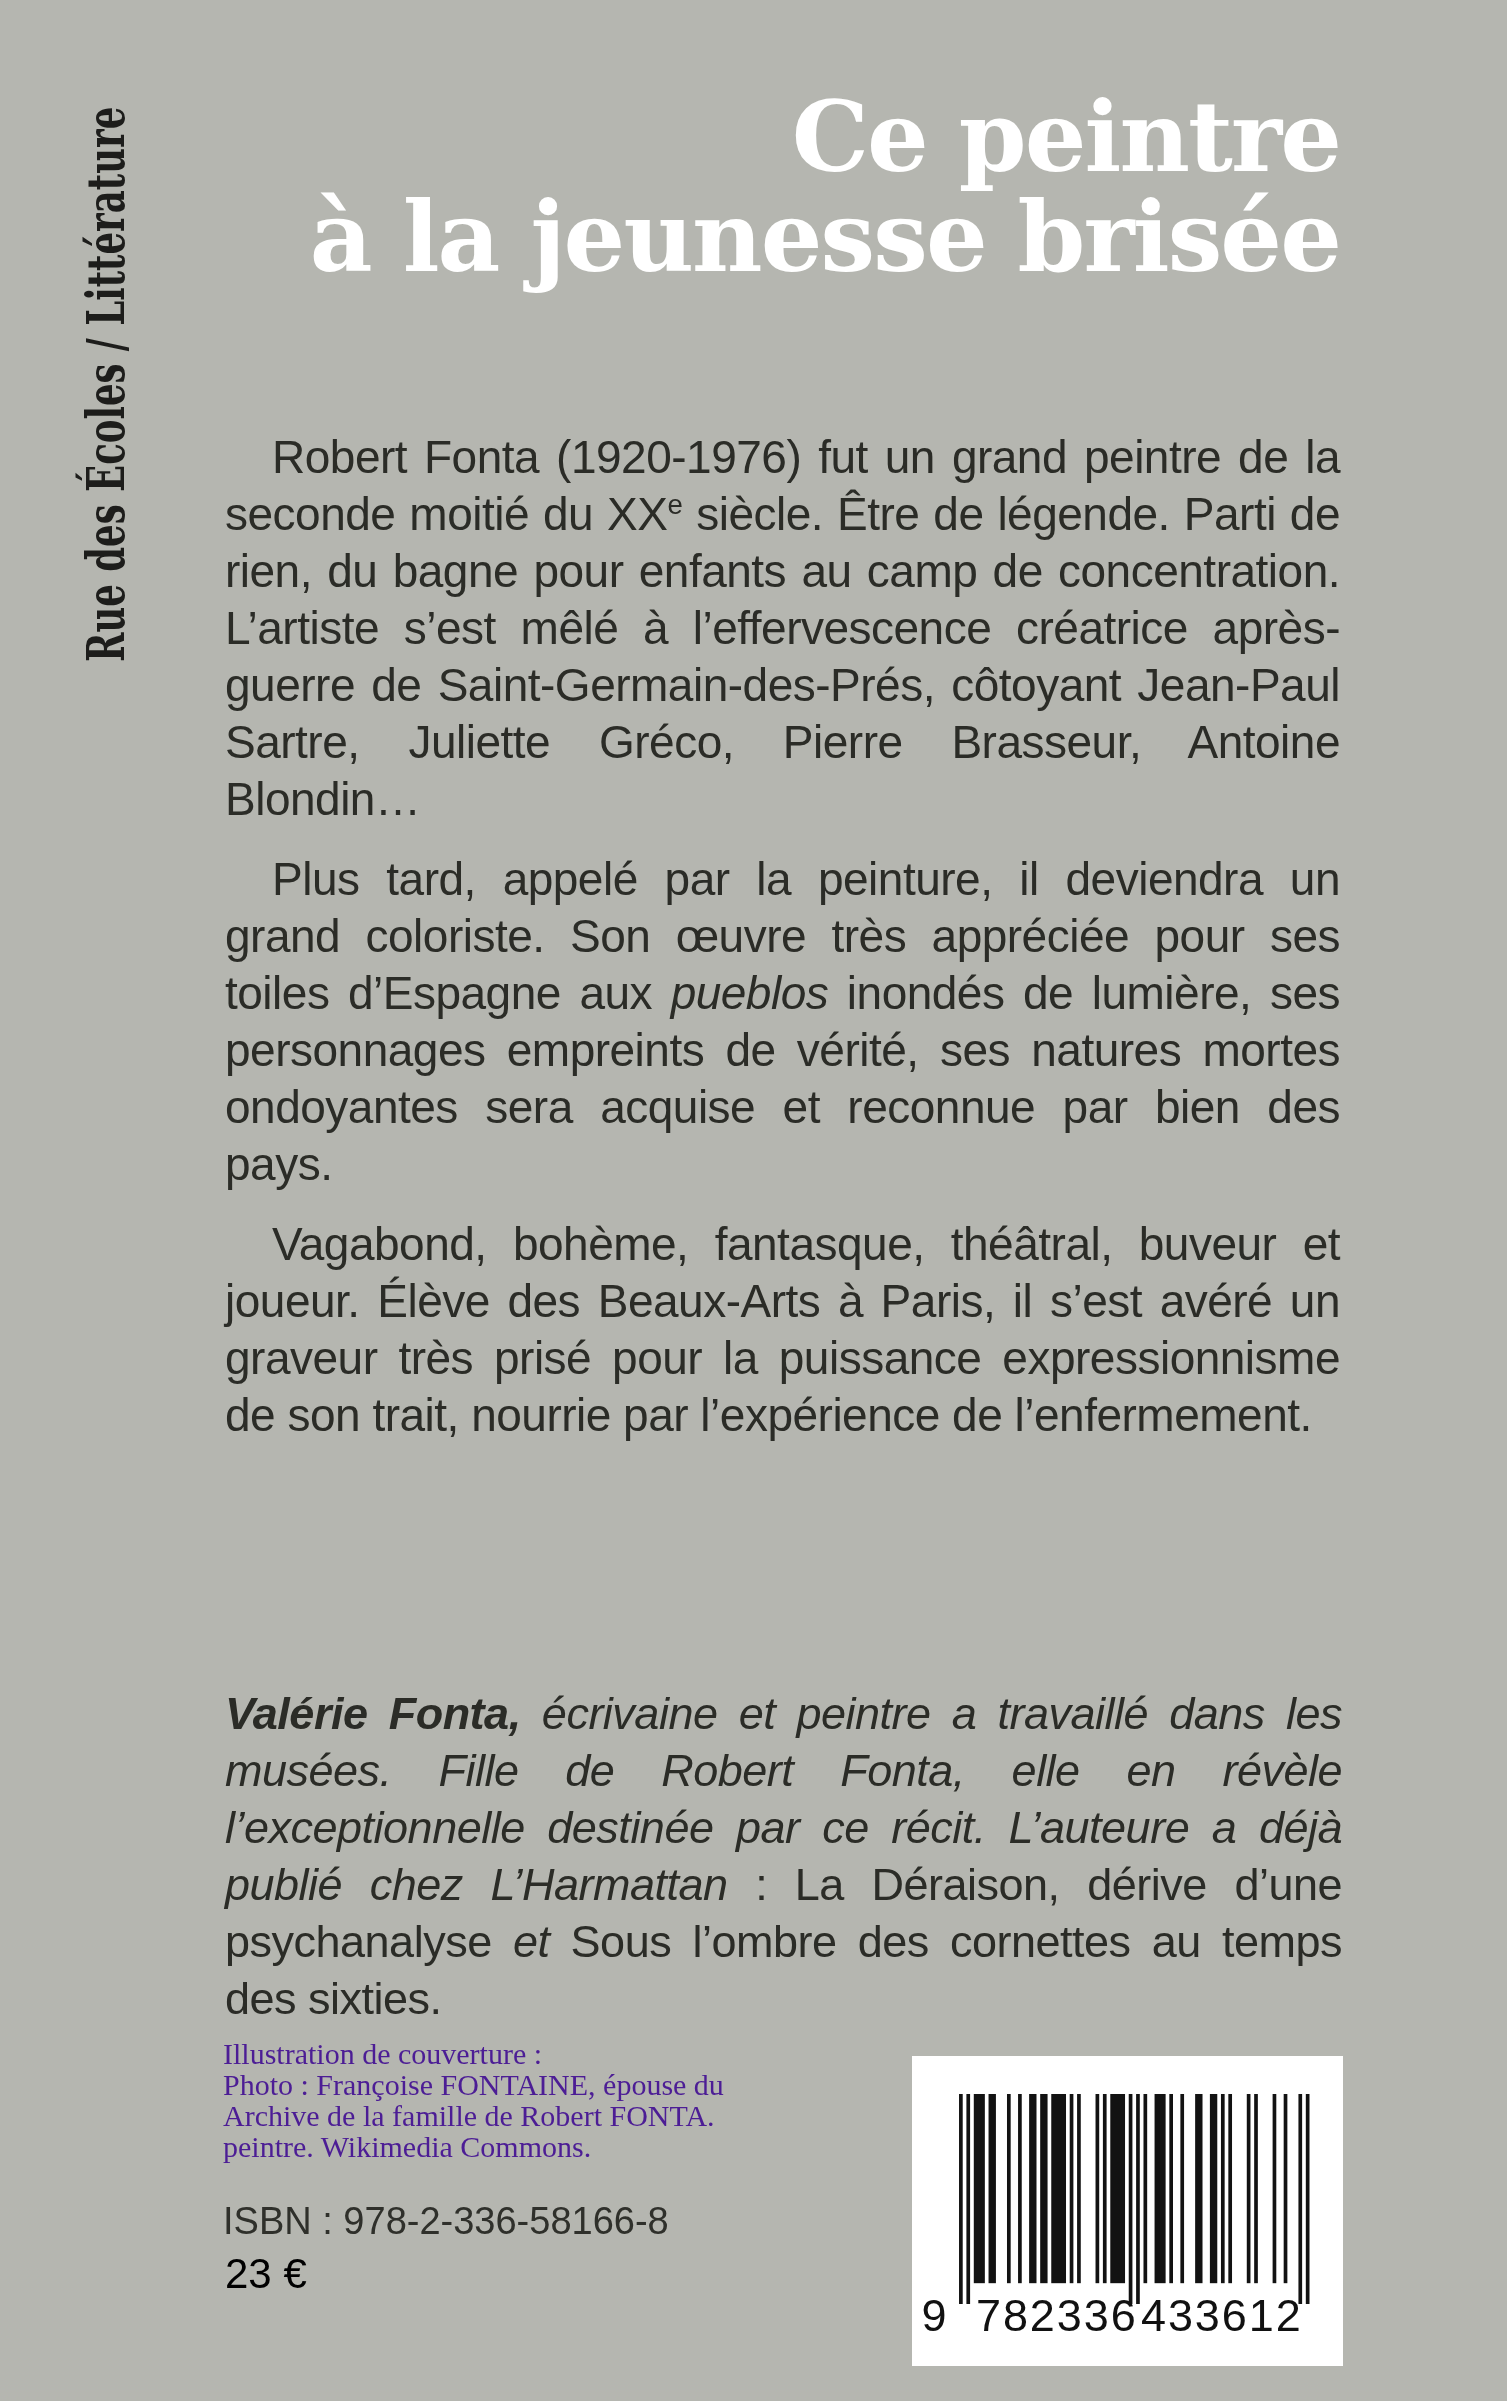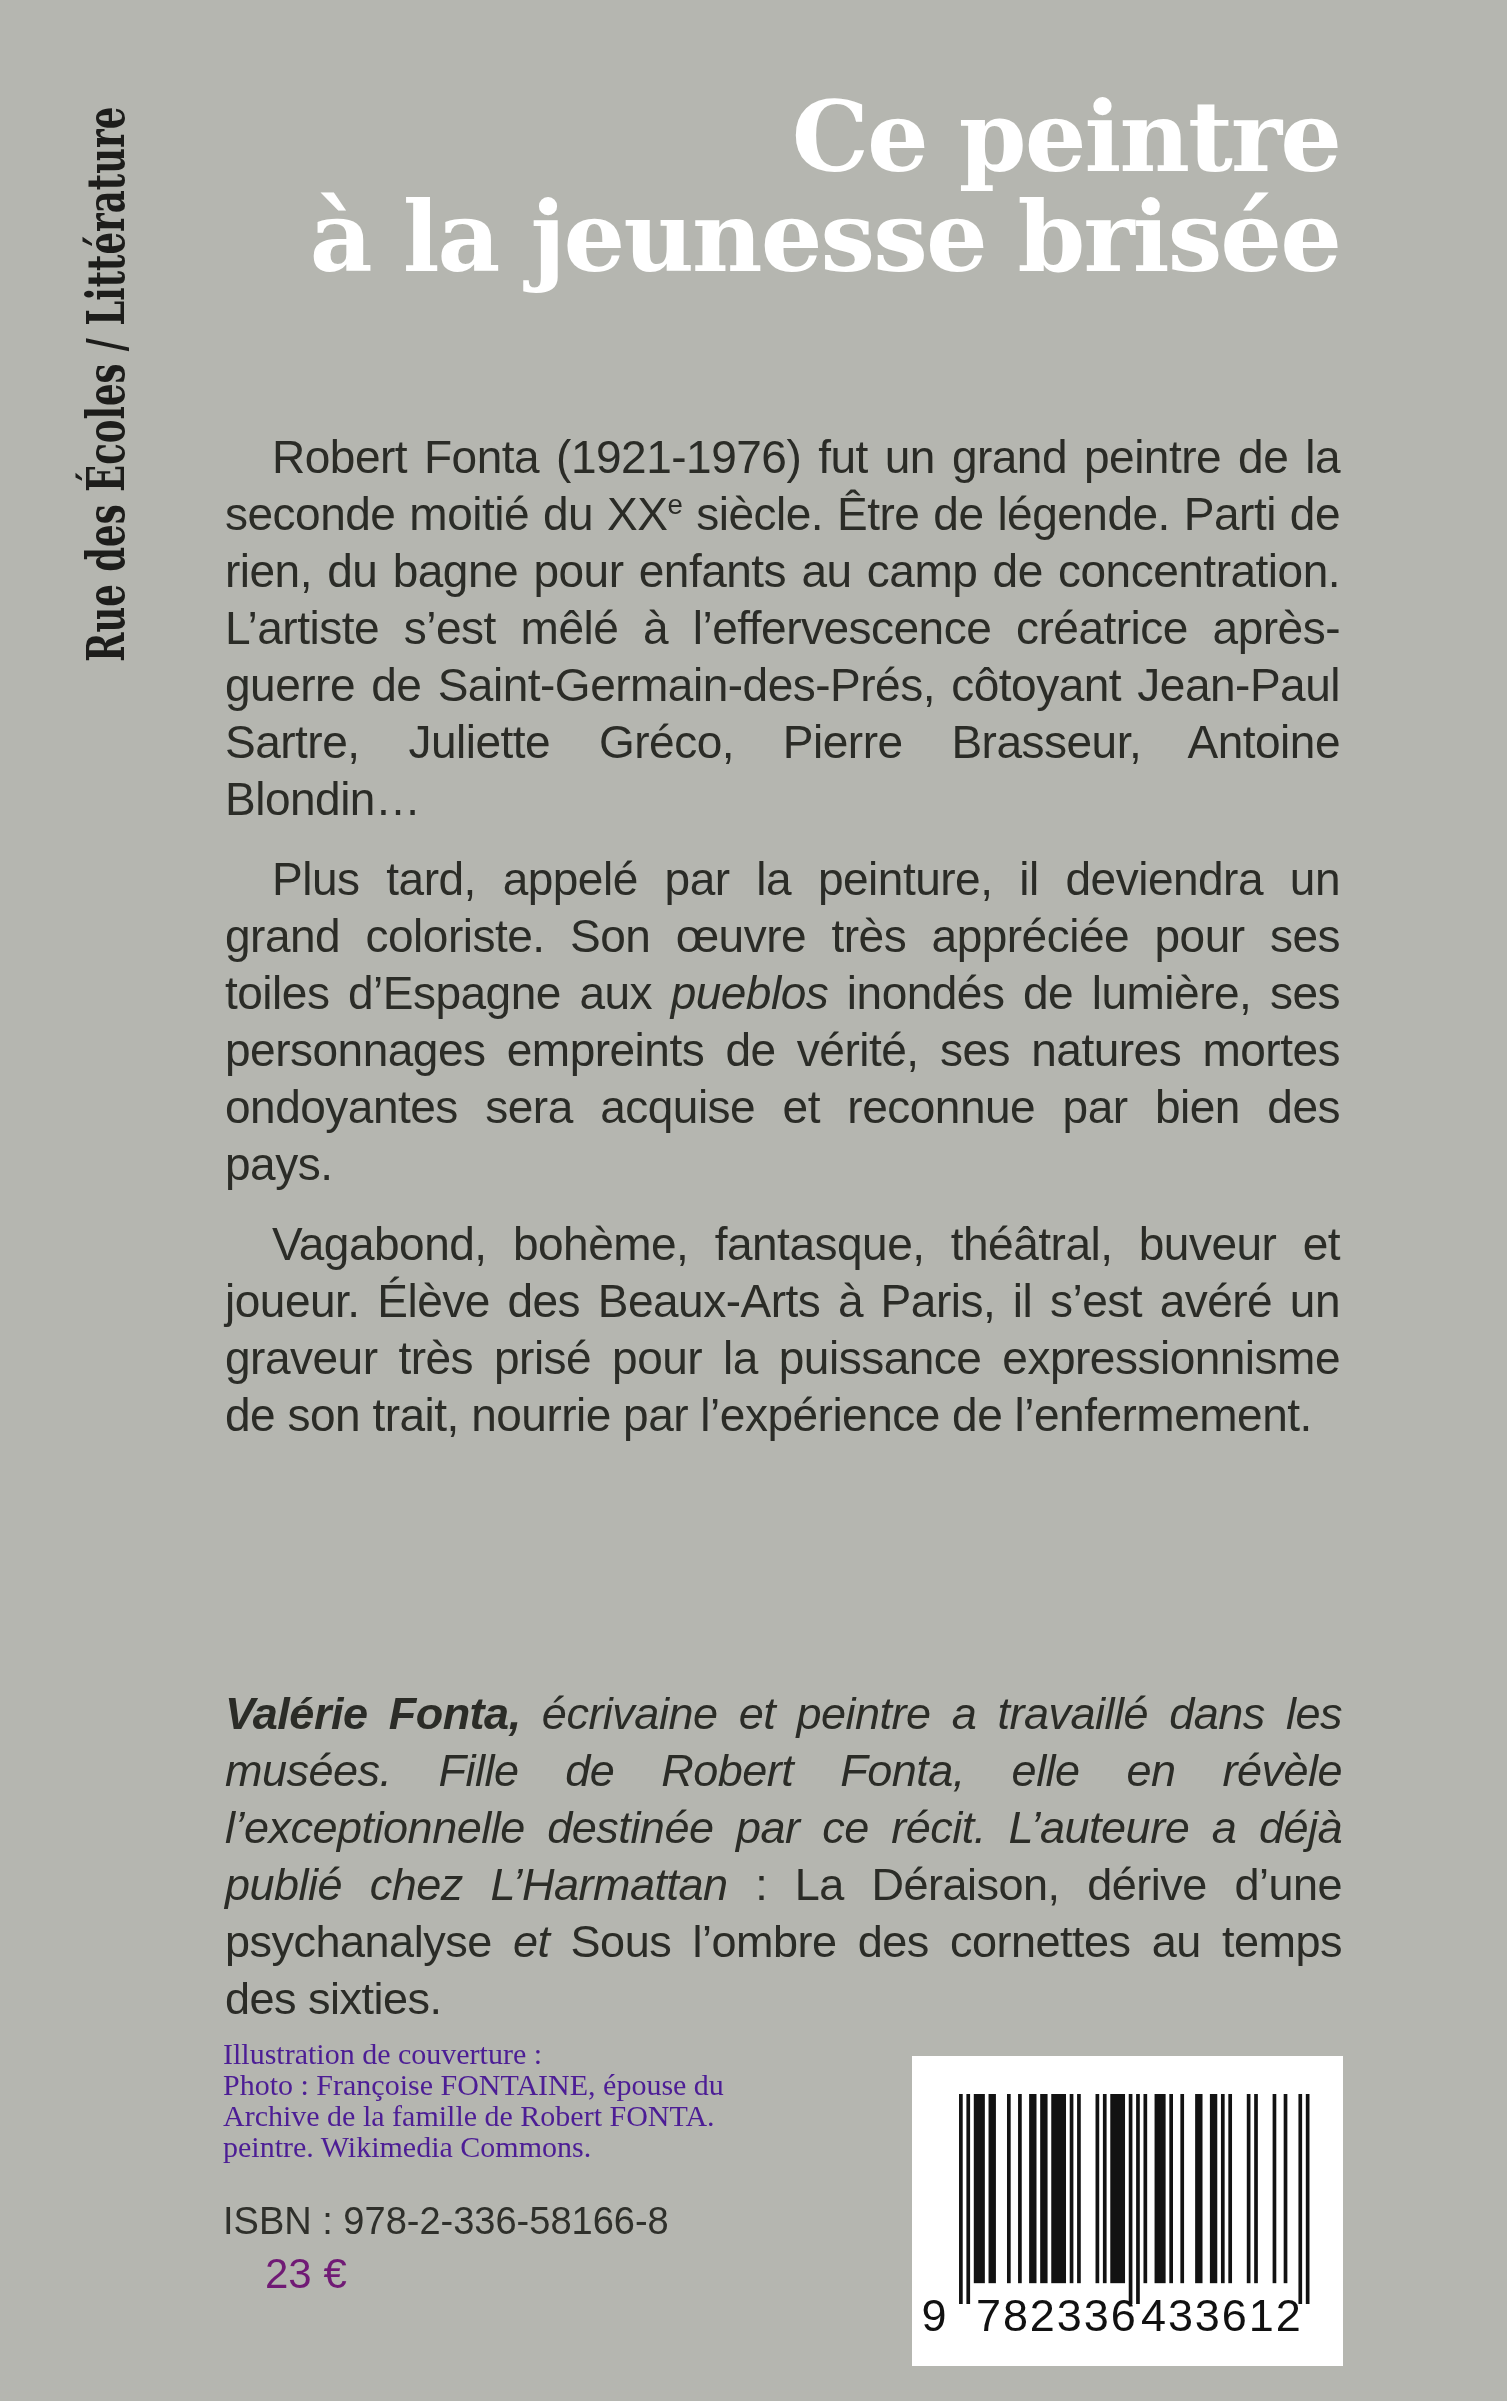--- a/index.html
+++ b/index.html
@@ -97,22 +97,21 @@
     line-height: 1.1;
     color: #2f302b;
   }
 
   .price {
     position: absolute;
     left: 225px;
     top: 2251px;
     font-size: 42px;
     line-height: 1.1;
-    color: #701a75;
-    margin-left: 40px;
+    color: #000000;
   }
 
   
   .barcode-box {
     position: absolute;
     left: 912px;
     top: 2056px;
     width: 431px;
     height: 310px;
     background: #ffffff;
@@ -142,21 +141,21 @@
 <div class="cover">
 
   <div class="collection">Rue des Écoles / Littérature</div>
 
   <h1 class="title">
     <span class="title-line">Ce peintre</span>
     <span class="title-line">à la jeunesse brisée</span>
   </h1>
 
   <div class="synopsis">
-    <p><span>Robert Fonta (1921-1976) fut un grand peintre de la seconde moitié du XX</span><sup>e</sup><span> siècle. Être de légende. Parti de rien, du bagne pour enfants au camp de concentration. L’artiste s’est mêlé à l’effervescence créatrice après-guerre de Saint-Germain-des-Prés, côtoyant Jean-Paul Sartre, Juliette Gréco, Pierre Brasseur, Antoine Blondin…</span></p>
+    <p><span>Robert Fonta (1920-1976) fut un grand peintre de la seconde moitié du XX</span><sup>e</sup><span> siècle. Être de légende. Parti de rien, du bagne pour enfants au camp de concentration. L’artiste s’est mêlé à l’effervescence créatrice après-guerre de Saint-Germain-des-Prés, côtoyant Jean-Paul Sartre, Juliette Gréco, Pierre Brasseur, Antoine Blondin…</span></p>
     <p><span>Plus tard, appelé par la peinture, il deviendra un grand coloriste. Son œuvre très appréciée pour ses toiles d’Espagne aux </span><span class="ital">pueblos</span><span> inondés de lumière, ses personnages empreints de vérité, ses natures mortes ondoyantes sera acquise et reconnue par bien des pays.</span></p>
     <p>Vagabond, bohème, fantasque, théâtral, buveur et joueur. Élève des Beaux-Arts à Paris, il s’est avéré un graveur très prisé pour la puissance expressionnisme de son trait, nourrie par l’expérience de l’enfermement.</p>
   </div>
 
   <div class="bio"><span class="bio-name">Valérie Fonta,</span><span> écrivaine et peintre a travaillé dans les musées. Fille de Robert Fonta, elle en révèle l’exceptionnelle destinée par ce récit. L’auteure a déjà publié chez L’Harmattan</span><span class="roman"> : </span><span class="roman">La Déraison, dérive d’une psychanalyse</span><span> et </span><span class="roman">Sous l’ombre des cornettes au temps des sixties.</span></div>
 
   <div class="credits">
     <span class="credit-line">Illustration de couverture :</span>
     <span class="credit-line">Photo : Françoise FONTAINE, épouse du</span>
     <span class="credit-line">Archive de la famille de Robert FONTA.</span>

